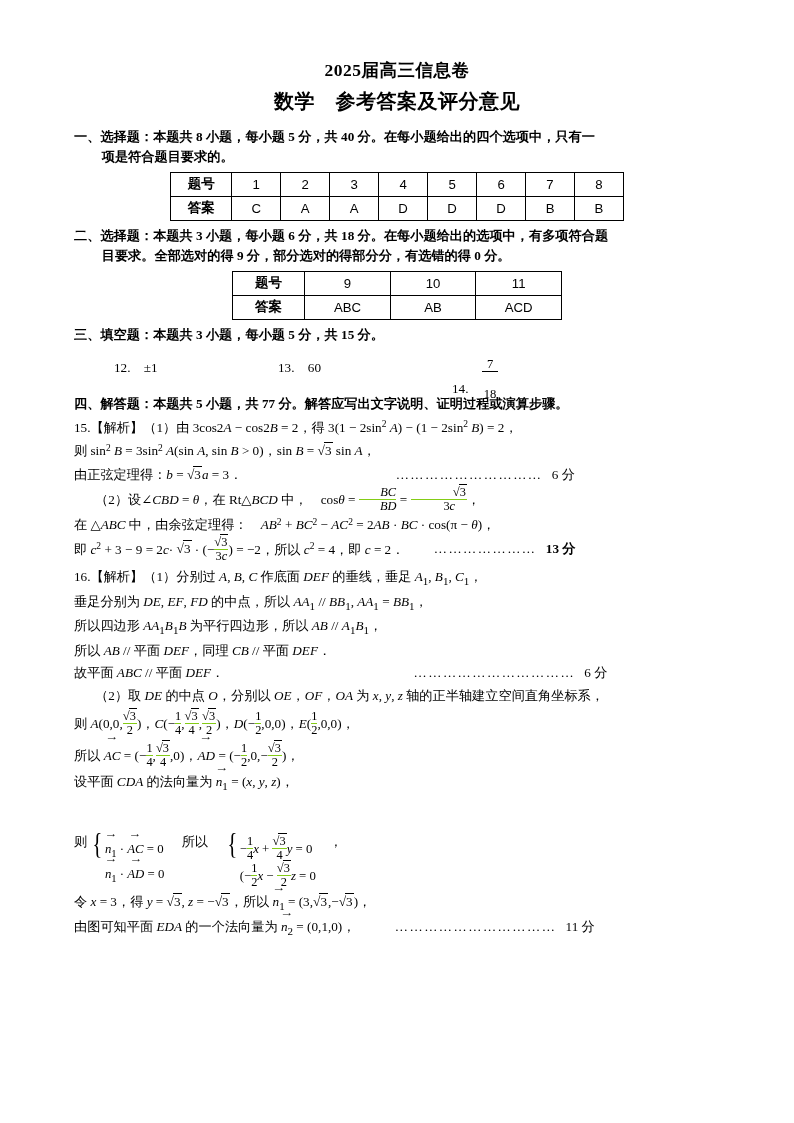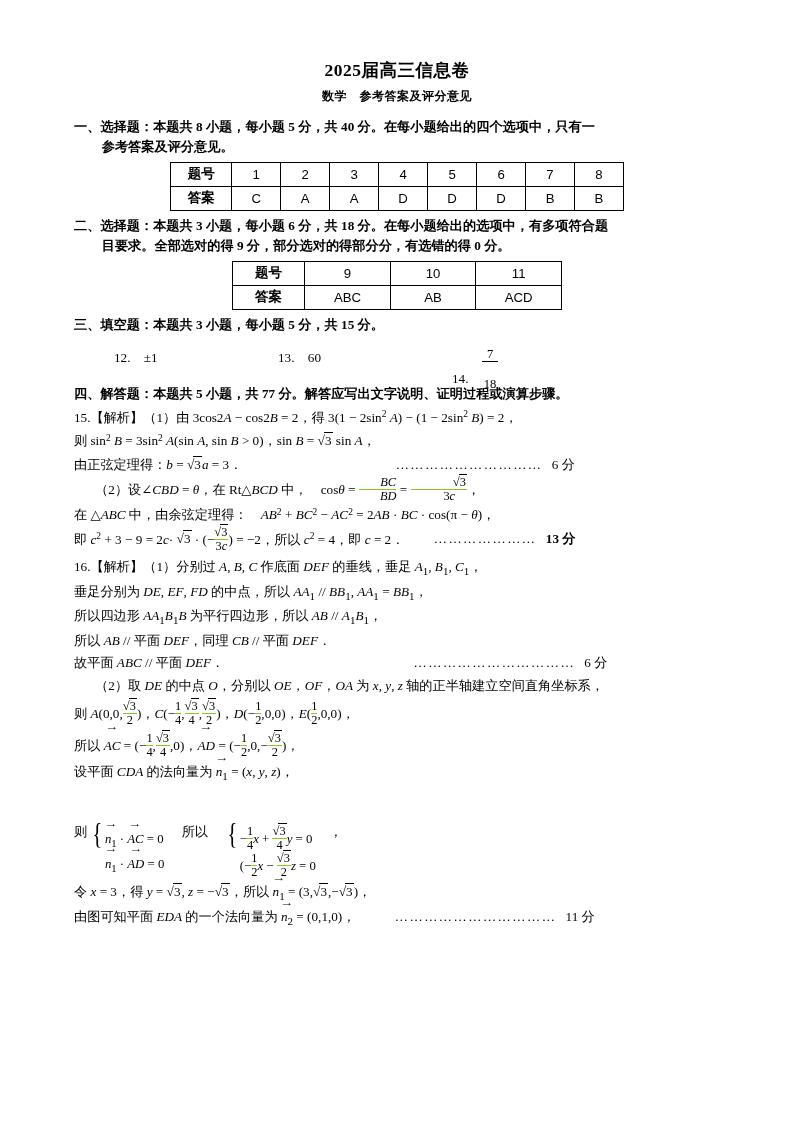--- a/index.html
+++ b/index.html
@@ -22,21 +22,21 @@
   }
   .title-1 {
     text-align: center;
     font-size: 17.5px;
     font-weight: bold;
     letter-spacing: 0.5px;
     margin: 10px 0 6px 0;
   }
   .title-2 {
     text-align: center;
-    font-size: 12px;
+    font-size: 20px;
     font-weight: bold;
     letter-spacing: 0.5px;
     margin: 0 0 12px 0;
   }
   .sec-head {
     font-size: 13.2px;
     font-weight: bold;
     line-height: 1.55;
     margin-top: 5px;
     text-align: justify;
@@ -158,21 +158,21 @@
 </head>
 <body>
 
 <div class="page">
 
   <div class="title-1">2025届高三信息卷</div>
   <div class="title-2">数学　参考答案及评分意见</div>
 
   <div class="sec-head">
     <span>一、选择题：</span><span>本题共 8 小题，每小题 5 分，共 40 分。在每小题给出的四个选项中，只有一</span>
-    <span class="cont">参考答案及评分意见。</span>
+    <span class="cont">项是符合题目要求的。</span>
   </div>
 
   <table class="ansTable t1">
     <tbody>
         <tr>
       <td class="lbl">题号</td>
       <td class="cellA">1</td>
       <td class="cellA">2</td>
       <td class="cellA">3</td>
       <td class="cellA">4</td>

